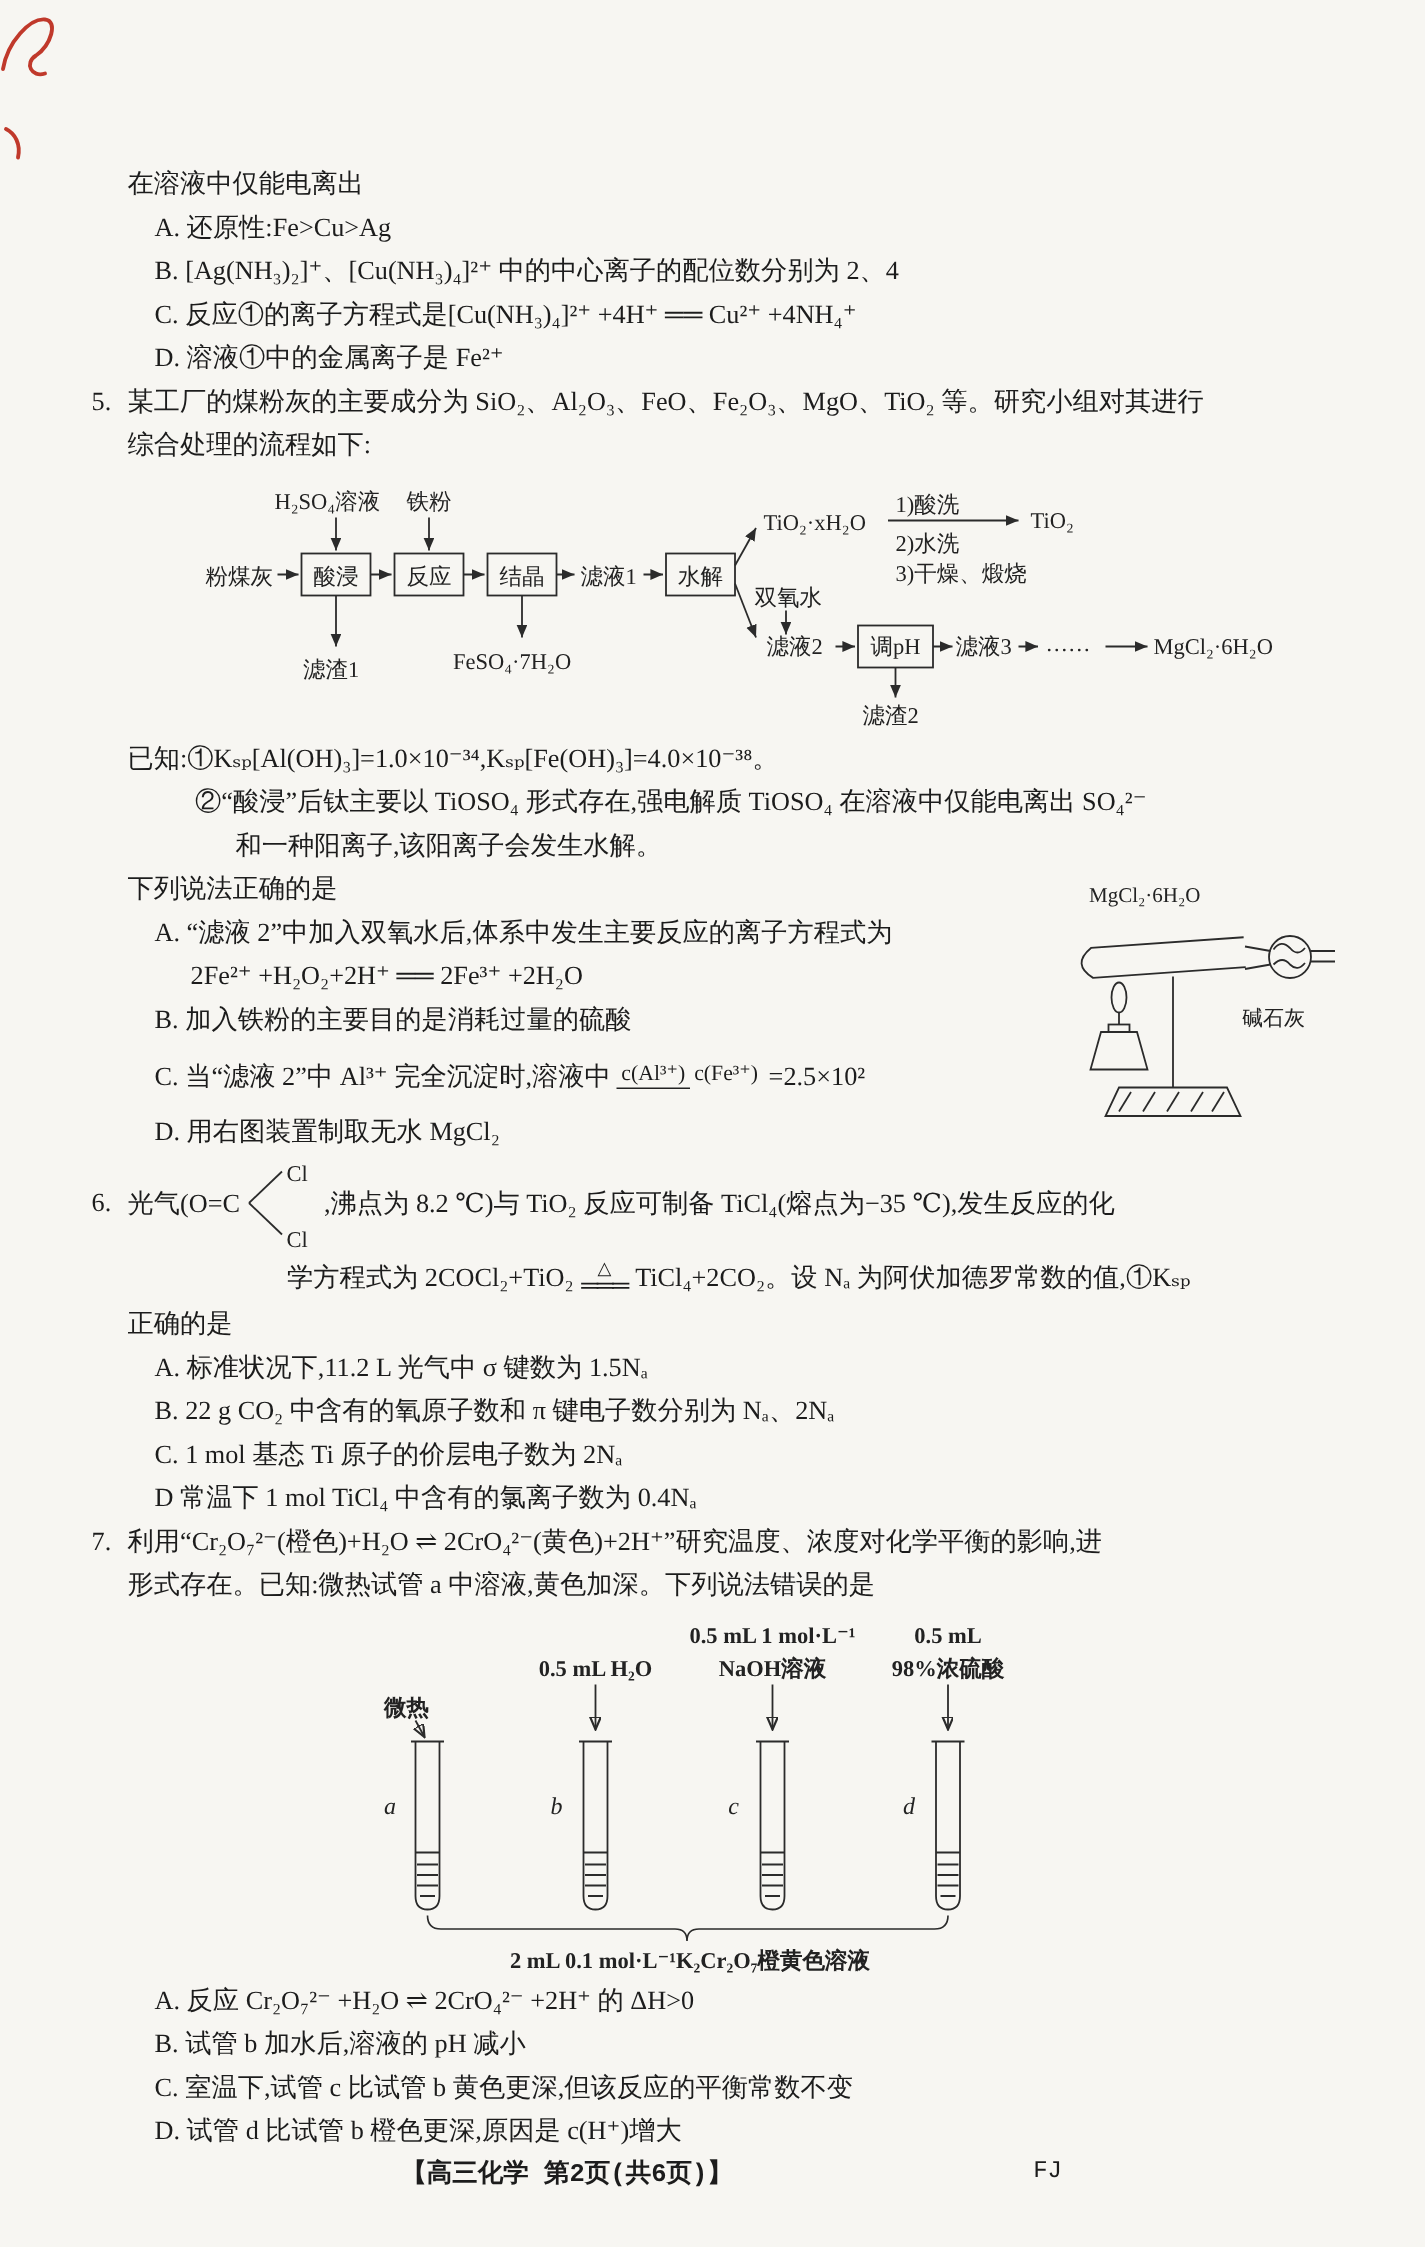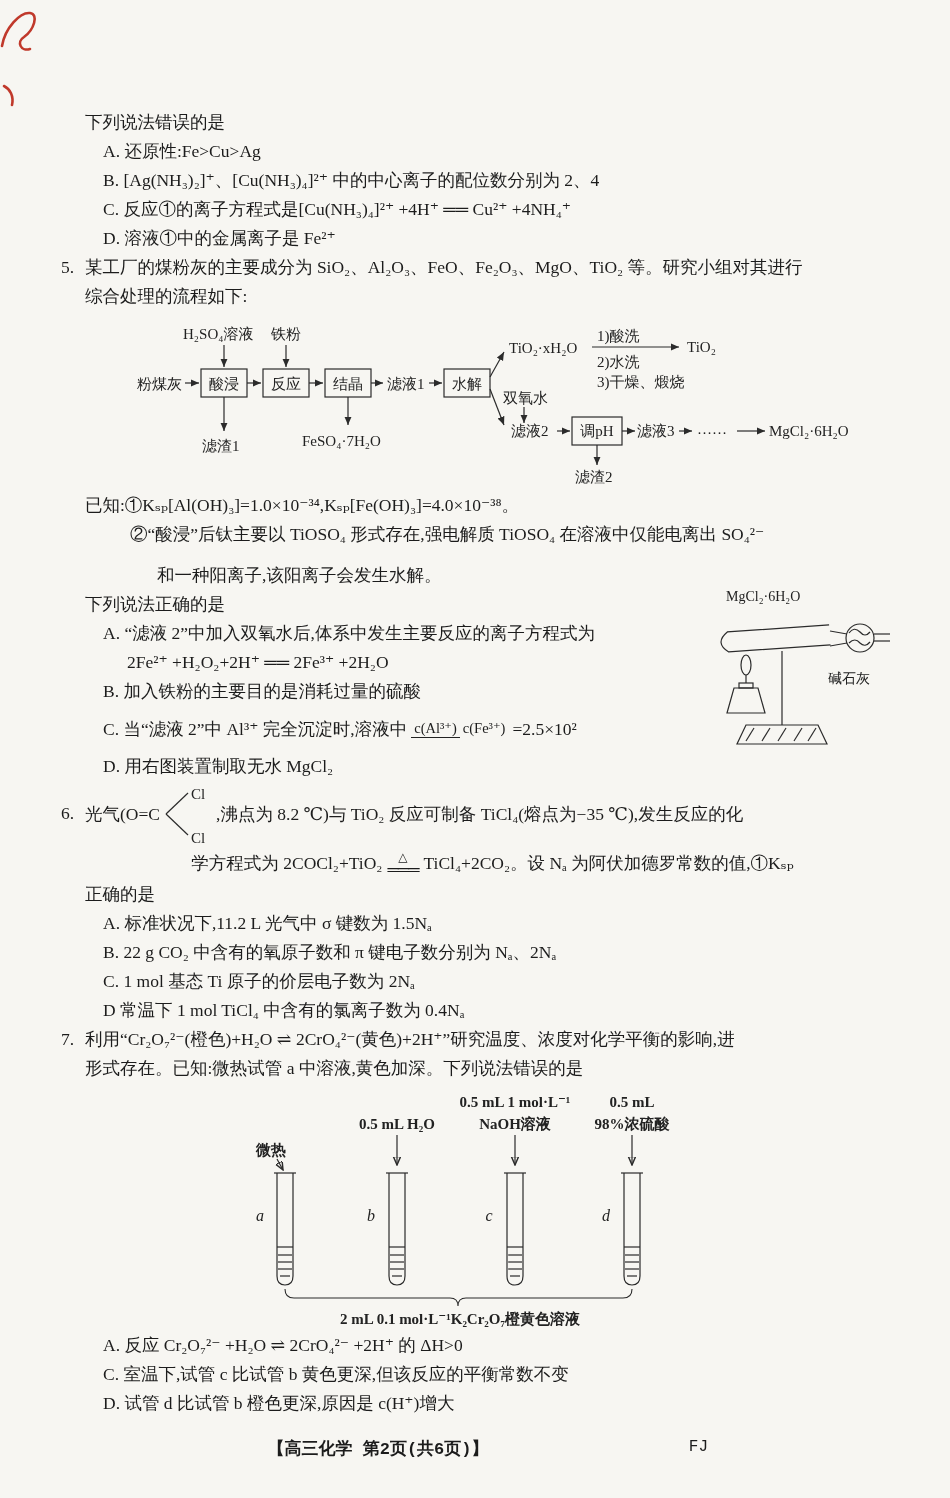--- a/index.html
+++ b/index.html
@@ -14,21 +14,21 @@
   .page { position:absolute; inset:0; }
   .red-marks { position:absolute; left:0; top:0; }
   .content {
     position:absolute; left:85px; top:108px; width:815px;
     font-size:17.5px; line-height:29px;
   }
   .line { height:29px; white-space:nowrap; }
   .opt { padding-left:18px; }
   .ind42 { padding-left:42px; }
   .ind45 { padding-left:45px; }
-  .ind72 { padding-left:72px;margin-top:12px; }
+  .ind72 { padding-left:72px; }
   .qline { position:relative; }
   .qnum { position:absolute; left:-24px; top:0; }
   .q6row { height:66px; display:flex; align-items:center; }
   .q6row .qnum { top:18px; }
   .eqline { height:33px; display:flex; align-items:center;justify-content:center; }
   .tall { height:46px; display:flex; align-items:center; }
   .frac { display:inline-flex; flex-direction:row; align-items:center;
           font-size:14.5px; line-height:1.2; margin:0 4px; vertical-align:middle; }
   .frac .num { border-bottom:1.2px solid #222; padding:0 3px; }
   .frac .den { padding:0 3px; }
@@ -64,21 +64,21 @@
 
 <div class="page">
 
   <svg class="red-marks" width="70" height="120" viewBox="0 0 70 120">
     <path d="M2,46 C5,28 20,12 30,13 C39,14 34,30 24,37 C16,42 21,52 30,49"></path>
     <path d="M4,86 C10,89 14,96 12,105"></path>
   </svg>
 
   <div class="content">
 
-    <div class="line">下列说法错误的是</div>
+    <div class="line">在溶液中仅能电离出</div>
     <div class="line opt">A. 还原性:Fe&gt;Cu&gt;Ag</div>
     <div class="line opt">B. [Ag(NH₃)₂]⁺、[Cu(NH₃)₄]²⁺ 中的中心离子的配位数分别为 2、4</div>
     <div class="line opt">C. 反应①的离子方程式是[Cu(NH₃)₄]²⁺ +4H⁺ ══ Cu²⁺ +4NH₄⁺</div>
     <div class="line opt">D. 溶液①中的金属离子是 Fe²⁺</div>
 
     <div class="line qline">
       <span class="qnum">5.</span><span>某工厂的煤粉灰的主要成分为 SiO₂、Al₂O₃、FeO、Fe₂O₃、MgO、TiO₂ 等。研究小组对其进行</span>
     </div>
     <div class="line">综合处理的流程如下:</div>
 
@@ -242,20 +242,21 @@
       </g>
       <text class="lt" x="10" y="136" text-anchor="middle">a</text>
       <text class="lt" x="121" y="136" text-anchor="middle">b</text>
       <text class="lt" x="239" y="136" text-anchor="middle">c</text>
       <text class="lt" x="356" y="136" text-anchor="middle">d</text>
       <path class="brace" d="M35,204 Q35,213 44,213 L200,213 Q208,213 208,221 Q208,213 216,213 L373,213 Q382,213 382,204"></path>
       <text x="210" y="239" text-anchor="middle">2 mL 0.1 mol·L⁻¹K₂Cr₂O₇橙黄色溶液</text>
     </svg>
 
     <div class="line opt">A. 反应 Cr₂O₇²⁻ +H₂O ⇌ 2CrO₄²⁻ +2H⁺ 的 ΔH&gt;0</div>
+    <div class="line opt">B. 试管 b 加水后,溶液的 pH 减小</div>
     <div class="line opt">C. 室温下,试管 c 比试管 b 黄色更深,但该反应的平衡常数不变</div>
     <div class="line opt">D. 试管 d 比试管 b 橙色更深,原因是 c(H⁺)增大</div>
   </div>
 
   <svg class="apparatus" width="215" height="185" viewBox="0 0 215 185">
     <text x="36" y="16">MgCl₂·6H₂O</text>
     <g transform="rotate(-4 80 55)">
       <path d="M140,44 L38,44 Q24,54 38,64 L140,64"></path>
     </g>
     <g>

